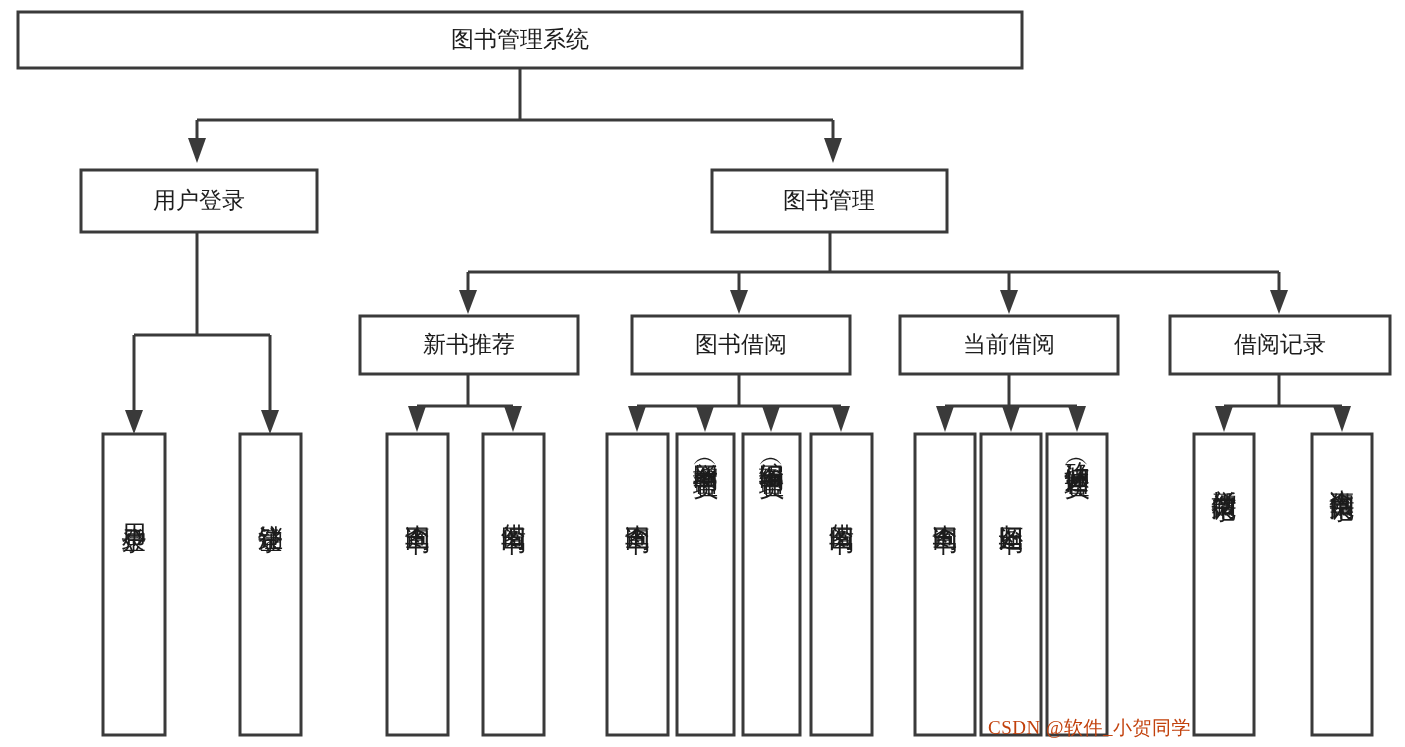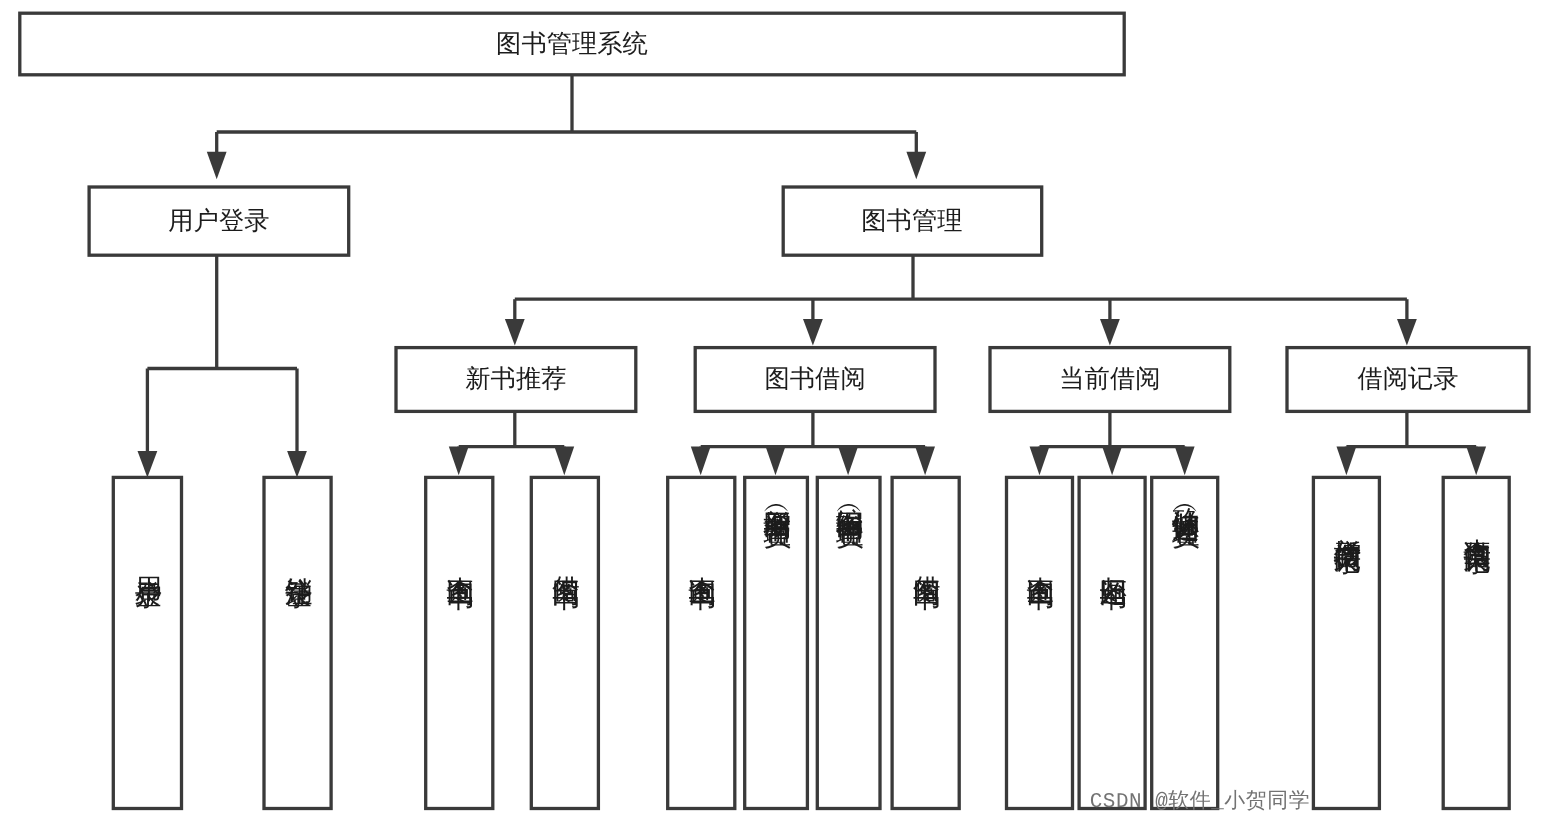--- a/index.html
+++ b/index.html
@@ -65,23 +65,23 @@
     font-size: 25px;
     line-height: 1.08;
     letter-spacing: 2px;
     color: #1c1c1c;
     white-space: nowrap;
   }
   .watermark {
     position: absolute;
     right: 8px;
     bottom: 6px;
-    font-family: Liberation Mono, monospace;
+    font-family: Liberation Serif, serif;
     font-size: 19px;
-    color: #737373;
+    color: #c2410c;
     letter-spacing: 0.5px;
     white-space: nowrap;
   }
 </style>
 </head>
 <body>
 
 <div id="diagram-root">
 
   <svg id="flow" viewBox="0 0 1405 747">

